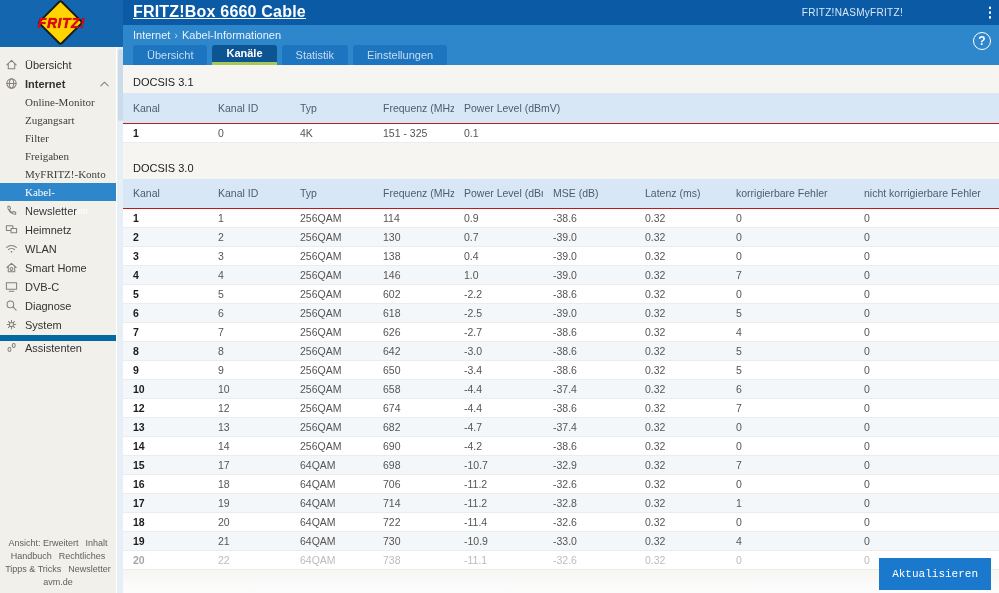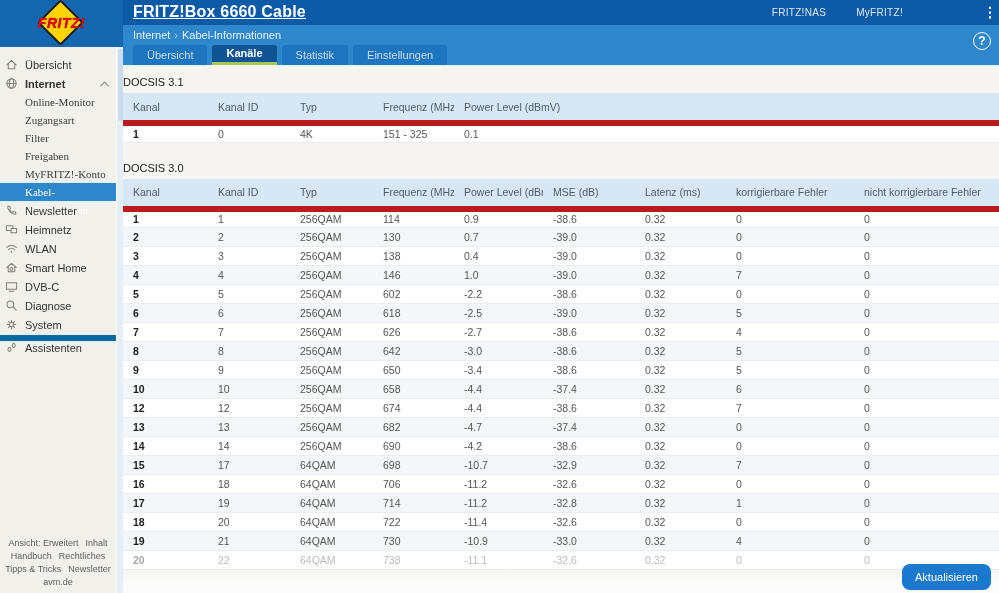--- a/index.html
+++ b/index.html
@@ -5,21 +5,21 @@
   * { margin:0; padding:0; box-sizing:border-box; }
   html,body { width:999px; height:593px; overflow:hidden; font-family:"Liberation Sans", sans-serif; background:#fff; }
   .screen { position:relative; width:999px; height:593px; overflow:hidden; }
 
   
   .logo-area { position:absolute; left:0; top:0; width:123px; height:47px; background:var(--logo_area_blue,#1467af); cursor:pointer; }
   .diamond { position:absolute; left:44px; top:6px; width:33px; height:33px; background:var(--logo_yellow,#ffd400); border:2px solid #1b1b1b; transform:rotate(45deg); border-radius:3px; }
   .logo-text { position:absolute; left:0; right:0; top:15px; text-align:center; font-size:14px; font-weight:bold; font-style:italic; color:var(--logo_red,#e30613); letter-spacing:.5px; text-shadow:0 0 1px #7a0008; }
   .topbar { position:absolute; left:123px; top:0; width:876px; height:25px; background:var(--header_blue,#0b5aa5); }
   .app-title { position:absolute; left:10px; top:3px; font-size:16px; font-weight:bold; color:#fff; letter-spacing:.2px;text-decoration:underline; }
-  .topbar-links { position:absolute; right:96px; top:7px; display:flex; gap:30px; }
+  .topbar-links { position:absolute; right:96px; top:7px; display:flex; }
   .topbar-links span { font-size:10px; color:#d9e8f6; cursor:pointer; letter-spacing:.3px; }
   .kebab { position:absolute; right:2px; top:3px; color:#fff; font-size:14px; font-weight:bold; cursor:pointer; line-height:18px; }
 
   .banner { position:absolute; left:123px; top:25px; width:876px; height:40px; background:var(--banner_blue,#2e86cb); }
   .breadcrumb { position:absolute; left:10px; top:4px; font-size:11px; color:#eaf3fb; }
   .breadcrumb .sep { margin:0 4px; color:#bcd7ee; }
   .breadcrumb span:first-child { cursor:pointer; }
   .tabs { position:absolute; left:10px; bottom:0; display:flex; align-items:flex-end; }
   .tab { height:20px; line-height:20px; padding:0 14px; margin-right:5px; background:var(--tab_blue,#1d74bf); color:#c9ddf1; font-size:11px; border-radius:3px 3px 0 0; cursor:pointer; }
   .tab.active { background:var(--active_tab_blue,#0d5493); color:#fff; font-weight:bold; line-height:17px; border-bottom:3px solid var(--tab_underline_green,#a6c75c); }
@@ -39,30 +39,30 @@
   .side-footer span { font-size:9px; color:#5e5e5e; cursor:pointer; white-space:nowrap; }
 
   .scrollstrip { position:absolute; left:116px; top:47px; width:7px; height:546px; background:#e6eef6; border-left:1px solid #fff; cursor:pointer; }
   .scrollstrip .thumb { position:absolute; left:1px; top:2px; width:5px; height:72px; background:#ccdbe9; border-radius:3px; }
 
   
   .main { position:absolute; left:123px; top:65px; width:876px; height:528px; background:#f6f5f2; overflow:hidden; }
   .section { background:#f6f5f2; }
   .section:first-child { margin-top:4px; }
   .section + .section { margin-top:12px; }
-  .section-title { height:24px; line-height:26px; font-size:11px; color:#222; }
+  .section-title { height:24px; line-height:26px; padding-left:10px; font-size:11px; color:#222; }
   table { width:876px; border-collapse:collapse; table-layout:fixed; background:#fff; }
-  th { height:30px; background:var(--table_header_bg,#d7e7f6); font-size:10.5px; font-weight:normal; color:#4d5d6d; text-align:left; padding:0 0 0 10px; border-bottom:6px solid #b91c1c; overflow:hidden; white-space:nowrap; }
+  th { height:30px; background:var(--table_header_bg,#d7e7f6); font-size:10.5px; font-weight:normal; color:#4d5d6d; text-align:left; padding:0 0 0 10px; border-bottom:1px solid #b91c1c; overflow:hidden; white-space:nowrap; }
   td { height:19px; font-size:10.5px; color:#555; padding:0 0 0 10px; border-bottom:1px solid #ececec; overflow:hidden; white-space:nowrap; background:#fff; }
   tr:nth-child(even) td { background:#f4f7fa; }
   td:first-child { font-weight:bold; color:#1c1c1c; }
   tr.faded td { opacity:.4; }
 
   .bottom-fade { position:absolute; left:0; right:0; bottom:0; height:24px; background:linear-gradient(to bottom, rgba(246,245,242,0), rgba(252,252,252,.96) 75%); pointer-events:none; }
-  .refresh { position:absolute; right:8px; bottom:3px; height:26px; padding:0 13px; background:var(--accent_blue,#1a79cd); color:#fff; border:none; border-radius:8px; font-size:11px; font-family:Liberation Sans, sans-serif; cursor:pointer; }
+  .refresh { position:absolute; right:8px; bottom:3px; height:32px; padding:0 13px; background:var(--accent_blue,#1a79cd); color:#fff; border:none; border-radius:0; font-size:11px; font-family:Liberation Mono, monospace; cursor:pointer; }
 
   svg { display:block; }
 </style>
 </head>
 <body>
 
 <div class="screen">
 
   <div class="logo-area">
     <div class="diamond"></div>

